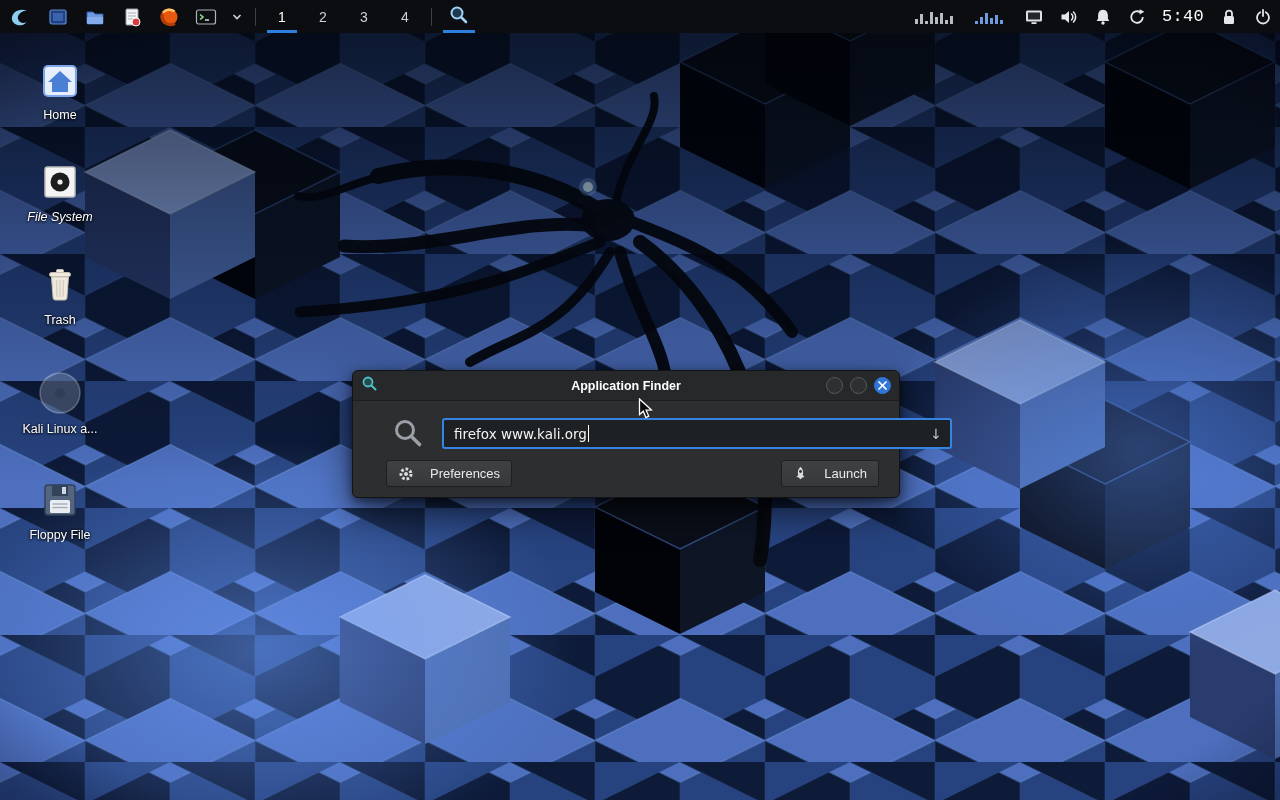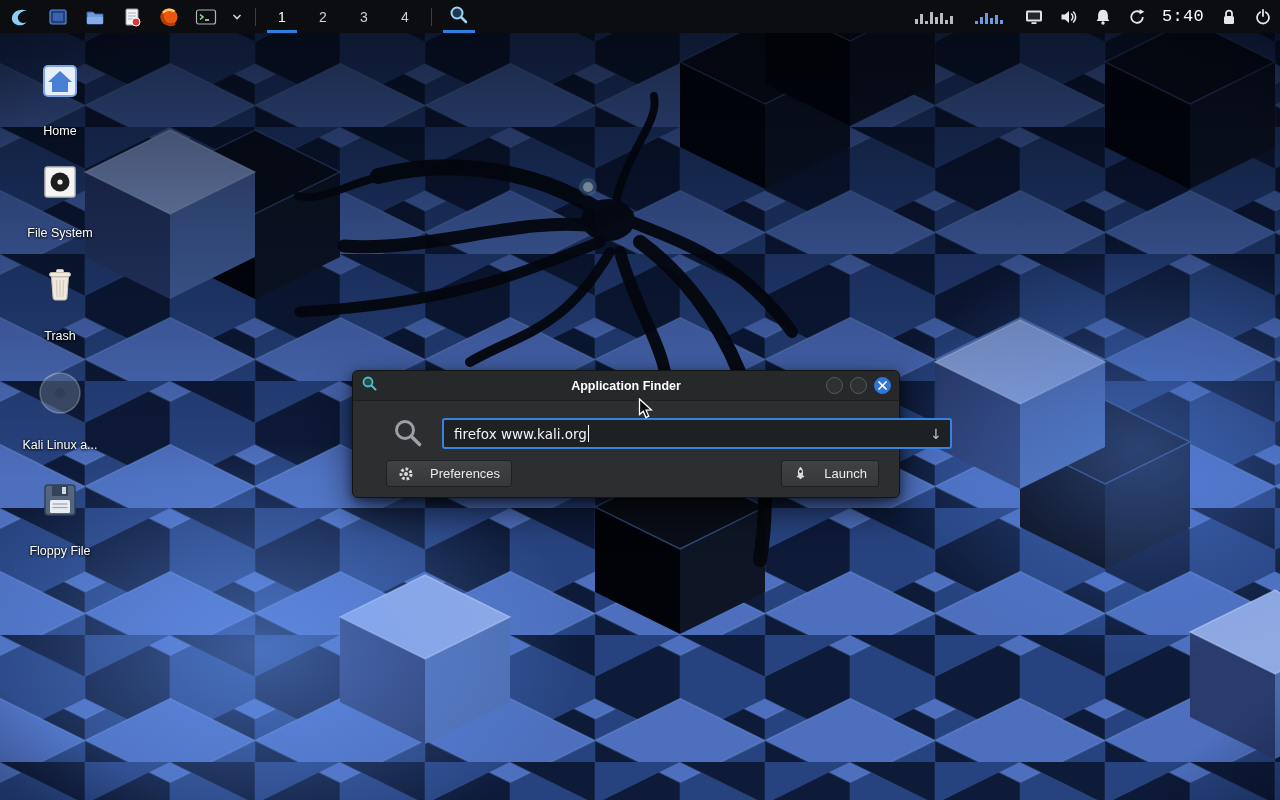--- a/index.html
+++ b/index.html
@@ -24,21 +24,21 @@
         color:#cdd2d8; font-size:14px; border-bottom:3px solid transparent; padding-top:3px; }
   .ws.active { color:#ffffff; border-bottom:3px solid #2d7fe0; }
   .task { height:33px; display:flex; align-items:center; padding:0 5px; border-bottom:3px solid #2d7fe0; }
   .clock { color:#ffffff; font-size:17px; letter-spacing:.3px;font-family:Liberation Mono, monospace; }
   .tray { display:flex; align-items:center; justify-content:center; height:33px; }
 
   
   .desk-item { position:absolute; left:10px; width:100px; text-align:center; cursor:default; }
   .desk-item .dicon { display:inline-block; }
   .desk-item .dlabel {
-    margin-top:18px; color:#ffffff; font-size:12.5px; line-height:1.15;
+    margin-top:2px; color:#ffffff; font-size:12.5px; line-height:1.15;
     text-shadow:0 1px 3px rgba(0,0,0,.95), 0 0 2px rgba(0,0,0,.9);
     white-space:nowrap; overflow:hidden; text-overflow:ellipsis;
   }
 
   
   .finder {
     position:absolute; left:352px; top:370px; width:548px; height:128px;
     background:#2c2e30; border:1px solid #121314; border-radius:6px;
     box-shadow:0 14px 34px rgba(0,0,0,.6), 0 3px 10px rgba(0,0,0,.45);
     z-index:60;
@@ -303,21 +303,21 @@
   <div class="desk-item" style="top:58px;">
     <span class="dicon">
       <svg width="44" height="44" viewBox="0 0 44 44">
         <rect x="6" y="8" width="32" height="30" rx="4" fill="#e7eefc" stroke="#7fa6e8" stroke-width="2"></rect>
         <path d="M22,13 L34,24 h-4 v10 h-16 v-10 h-4 z" fill="#4a7fd6"></path>
       </svg>
     </span>
     <div class="dlabel">Home</div>
   </div>
 
-  <div class="desk-item" style="top:160px;">
+  <div class="desk-item" style="top:160px;font-style:italic;">
     <span class="dicon">
       <svg width="44" height="44" viewBox="0 0 44 44">
         <rect x="7" y="7" width="30" height="30" rx="2.5" fill="#f4f4f4" stroke="#bcbcbc" stroke-width="1.5"></rect>
         <circle cx="22" cy="22" r="9.5" fill="#1d1d1d"></circle>
         <circle cx="22" cy="22" r="2.6" fill="#eeeeee"></circle>
       </svg>
     </span>
     <div class="dlabel">File System</div>
   </div>
 

